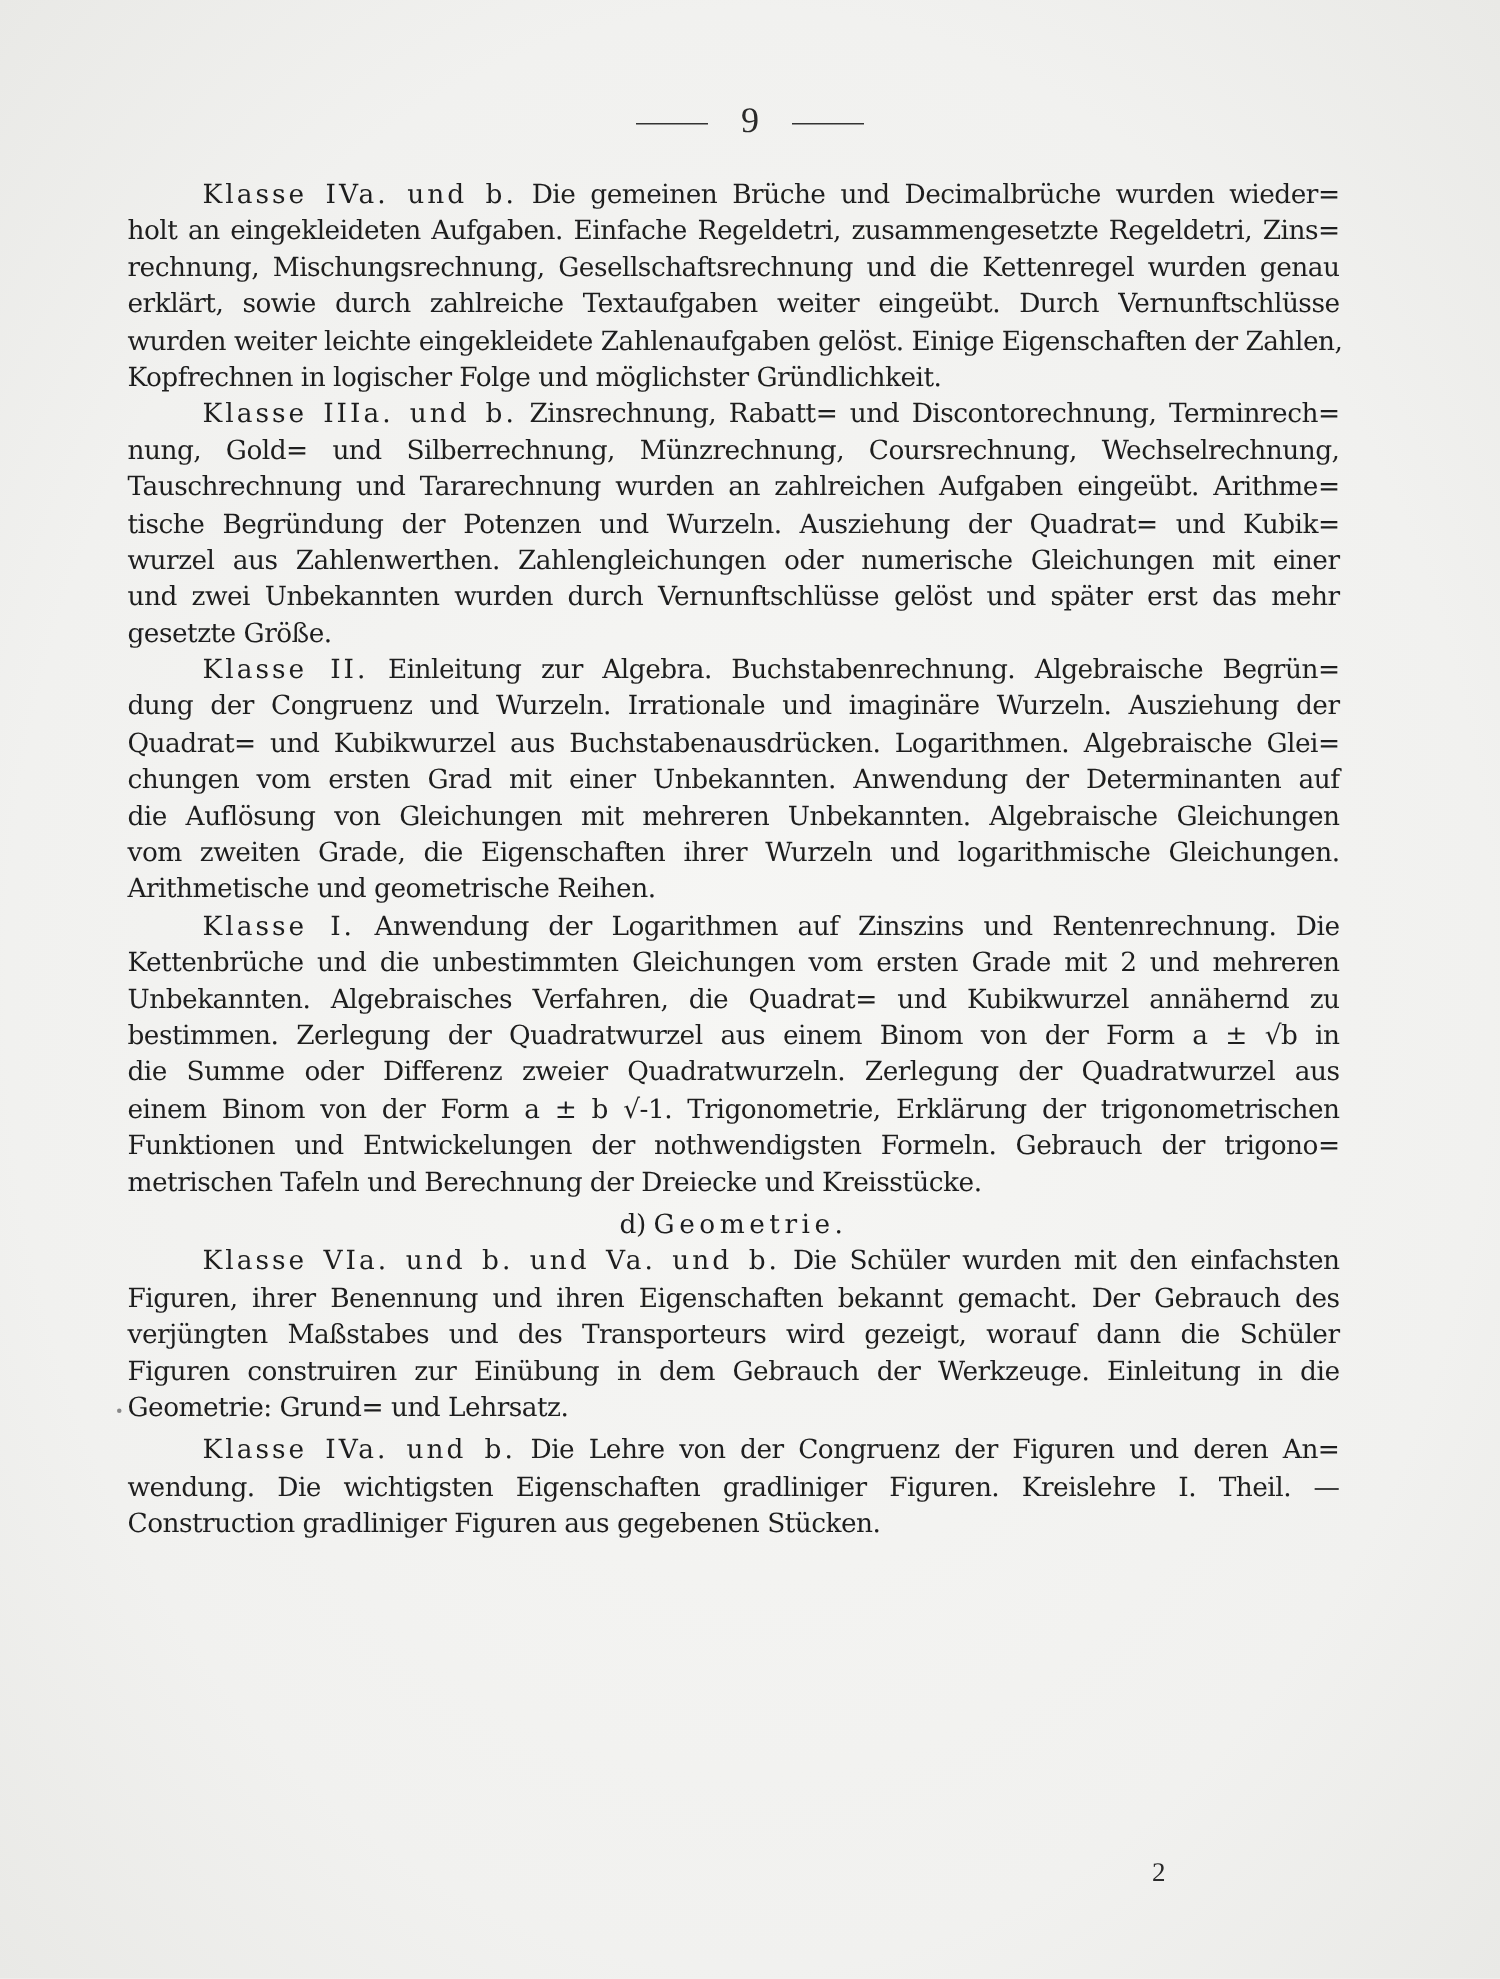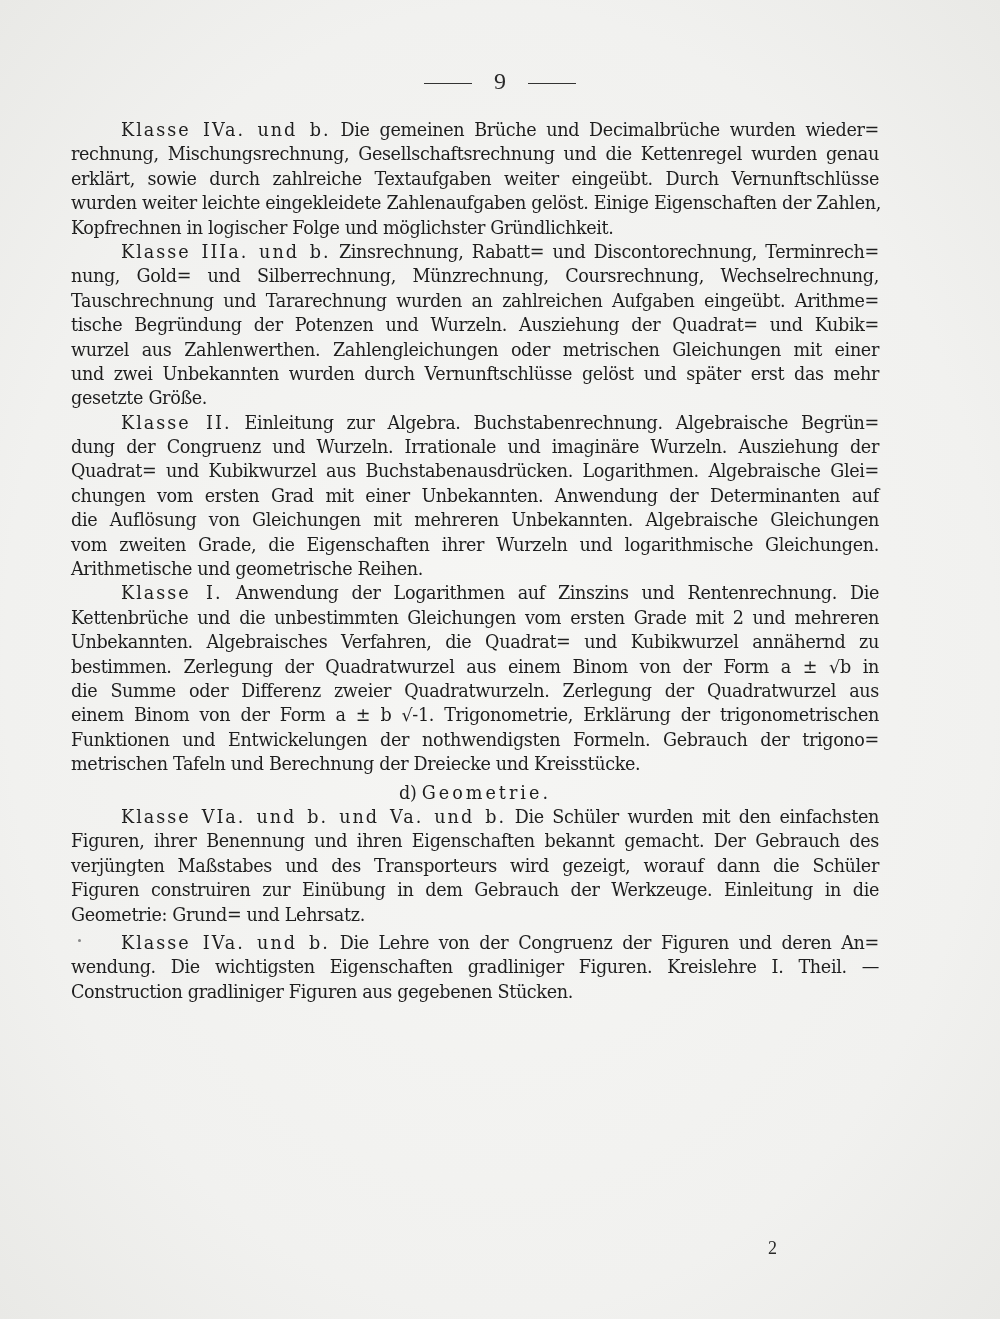--- a/index.html
+++ b/index.html
@@ -28,21 +28,21 @@
     }
     .header .dash {
       display: inline-block;
       width: 48px; height: 0;
       border-top: 1.5px solid #333;
       vertical-align: middle;
       margin: 0 22px;
     }
     .body-text {
       position: absolute;
-      left: 71px; top: 118px;
+      left: 85px; top: 118px;
       width: 808px;
       font-family: "DejaVu Serif", serif;
       font-size: 17.6px;
       letter-spacing: -0.35px;
       color: #1e1e1e;
     }
     .line {
       height: 24.4px;
       line-height: 24.4px;
       white-space: nowrap;
@@ -77,32 +77,33 @@
   <div class="header">
     <span class="dash"></span><span>9</span><span class="dash"></span>
   </div>
 
   <div class="speck"></div>
 
   <div class="body-text">
 
     <div>
       <div class="line indent"><span class="klasse">Klasse IVa. und b.</span> <span>Die gemeinen Brüche und Decimalbrüche wurden wieder=</span></div>
+      <div class="line">holt an eingekleideten Aufgaben. Einfache Regeldetri, zusammengesetzte Regeldetri, Zins=</div>
       <div class="line">rechnung, Mischungsrechnung, Gesellschaftsrechnung und die Kettenregel wurden genau</div>
       <div class="line">erklärt, sowie durch zahlreiche Textaufgaben weiter eingeübt. Durch Vernunftschlüsse</div>
       <div class="line">wurden weiter leichte eingekleidete Zahlenaufgaben gelöst. Einige Eigenschaften der Zahlen,</div>
       <div class="line last">Kopfrechnen in logischer Folge und möglichster Gründlichkeit.</div>
     </div>
 
     <div>
       <div class="line indent"><span class="klasse">Klasse IIIa. und b.</span> <span>Zinsrechnung, Rabatt= und Discontorechnung, Terminrech=</span></div>
       <div class="line">nung, Gold= und Silberrechnung, Münzrechnung, Coursrechnung, Wechselrechnung,</div>
       <div class="line">Tauschrechnung und Tararechnung wurden an zahlreichen Aufgaben eingeübt. Arithme=</div>
       <div class="line">tische Begründung der Potenzen und Wurzeln. Ausziehung der Quadrat= und Kubik=</div>
-      <div class="line">wurzel aus Zahlenwerthen. Zahlengleichungen oder metrischen Gleichungen mit einer</div>
+      <div class="line">wurzel aus Zahlenwerthen. Zahlengleichungen oder numerische Gleichungen mit einer</div>
       <div class="line">und zwei Unbekannten wurden durch Vernunftschlüsse gelöst und später erst das mehr</div>
       <div class="line last">gesetzte Größe.</div>
     </div>
 
     <div>
       <div class="line indent"><span class="klasse">Klasse II.</span> <span>Einleitung zur Algebra. Buchstabenrechnung. Algebraische Begrün=</span></div>
       <div class="line">dung der Congruenz und Wurzeln. Irrationale und imaginäre Wurzeln. Ausziehung der</div>
       <div class="line">Quadrat= und Kubikwurzel aus Buchstabenausdrücken. Logarithmen. Algebraische Glei=</div>
       <div class="line">chungen vom ersten Grad mit einer Unbekannten. Anwendung der Determinanten auf</div>
       <div class="line">die Auflösung von Gleichungen mit mehreren Unbekannten. Algebraische Gleichungen</div>

